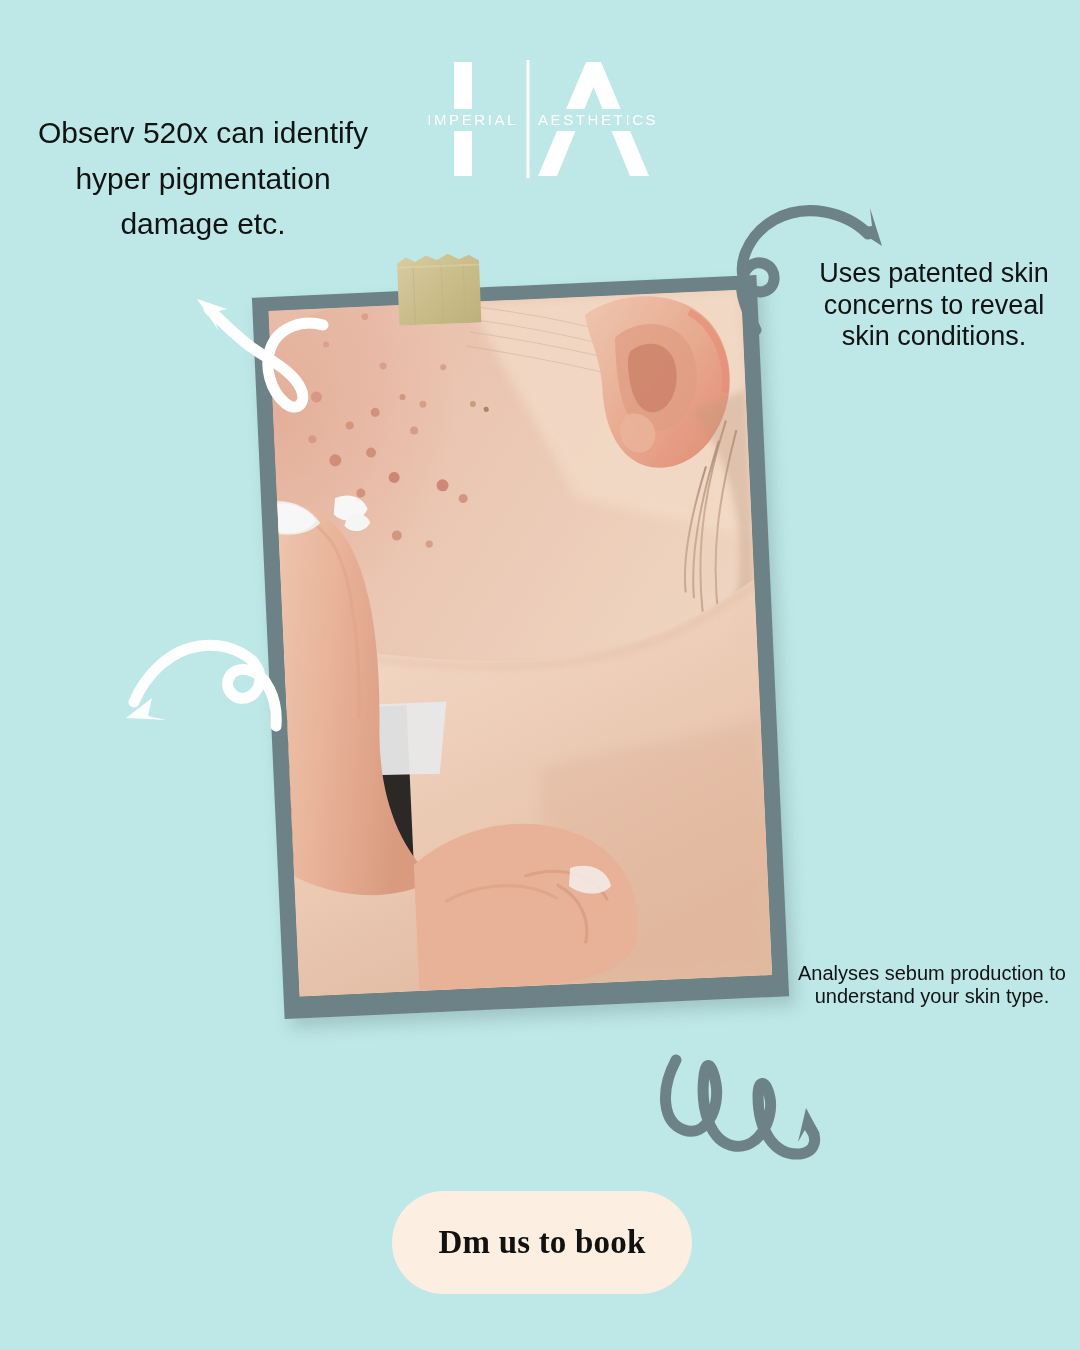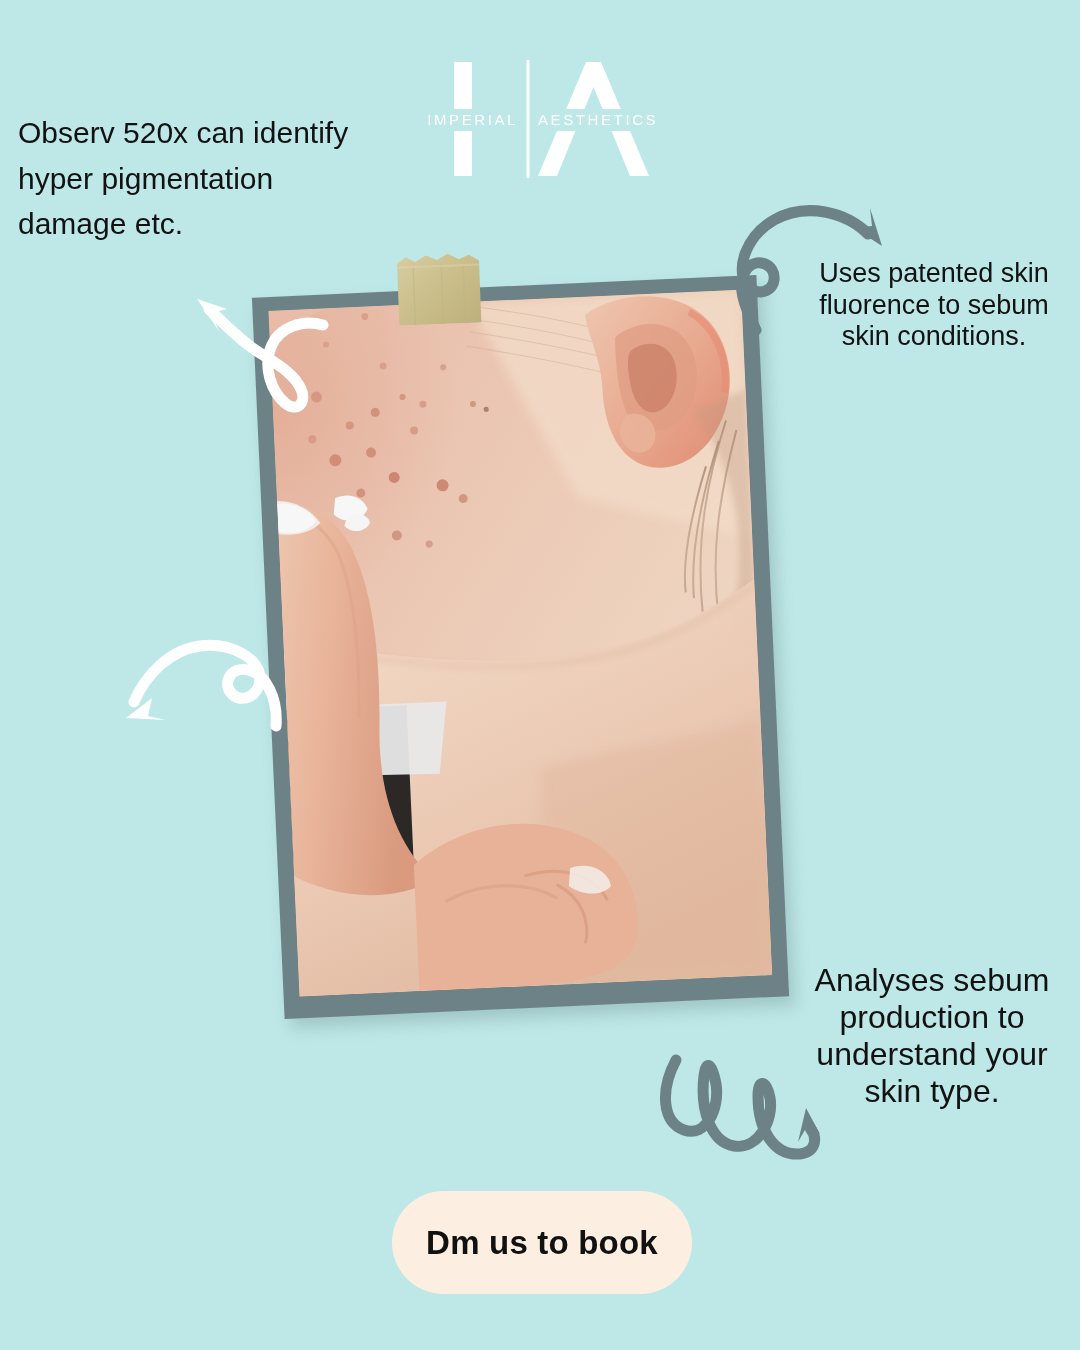--- a/index.html
+++ b/index.html
@@ -70,21 +70,21 @@
 
   
   .callout {
     position: absolute;
     color: #121212;
     line-height: 1.30;
   }
   .callout.tl {
     left: 18px; top: 110px;
     width: 370px;
-    text-align: left;
+    text-align: center;
     font-size: 30px;
     line-height: 1.52;
   }
   .callout.tr {
     left: 800px; top: 258px;
     width: 268px;
     text-align: center;
     font-size: 27px;
     line-height: 1.17;
   }
@@ -92,21 +92,21 @@
     left: 8px; top: 742px;
     width: 248px;
     text-align: center;
     font-size: 29px;
     line-height: 1.13;
   }
   .callout.br {
     left: 798px; top: 962px;
     width: 268px;
     text-align: center;
-    font-size: 32px;
+    font-size: 20px;
     line-height: 1.16;
   }
 
   
   .arrow { position: absolute; pointer-events: none; }
   .arrow svg { display: block; overflow: visible; }
 
   .arrow-tl { left: 175px; top: 285px; width: 190px; height: 140px; }
   .arrow-tr { left: 700px; top: 188px; width: 205px; height: 155px; }
   .arrow-bl { left: 108px; top: 632px; width: 200px; height: 140px; }
@@ -115,21 +115,21 @@
   
   .cta {
     position: absolute;
     left: 392px;
     top: 1191px;
     width: 300px;
     height: 103px;
     background: #fcefe1;
     border: none;
     border-radius: 52px;
-    font-family: Liberation Sans, sans-serif;
+    font-family: Liberation Serif, serif;
     font-size: 33px;
     font-weight: bold;
     color: #111111;
     letter-spacing: 0.2px;
     cursor: pointer;
     display: flex;
     align-items: center;
     justify-content: center;
   }
 </style>
@@ -310,21 +310,21 @@
   <div class="arrow arrow-tl">
     <svg viewBox="0 0 190 140">
       <g stroke="#ffffff" stroke-width="11" fill="none" stroke-linecap="round" stroke-linejoin="round">
         <path d="M148 40 C128 34 104 42 96 62 C88 82 96 106 110 118 C122 128 132 118 126 104
                  C118 86 96 76 76 62 C60 50 46 36 34 24"></path>
       </g>
       <path d="M22 14 L52 24 L36 28 L44 46 Z" fill="#ffffff"></path>
     </svg>
   </div>
 
-  <div class="callout tr">Uses patented skin fluorence to sebum skin conditions.</div>
+  <div class="callout tr">Uses patented skin concerns to reveal skin conditions.</div>
 
   <div class="arrow arrow-tr">
     <svg viewBox="0 0 205 155">
       <g stroke="#6d8287" stroke-width="11" fill="none" stroke-linecap="round" stroke-linejoin="round">
         <path d="M56 142 C44 118 36 96 46 82 C56 68 76 76 74 92 C72 106 54 108 46 96
                  C36 80 46 48 74 32 C106 14 146 24 168 46"></path>
       </g>
       <path d="M182 58 L154 40 L172 38 L170 20 Z" fill="#6d8287"></path>
     </svg>
   </div>

